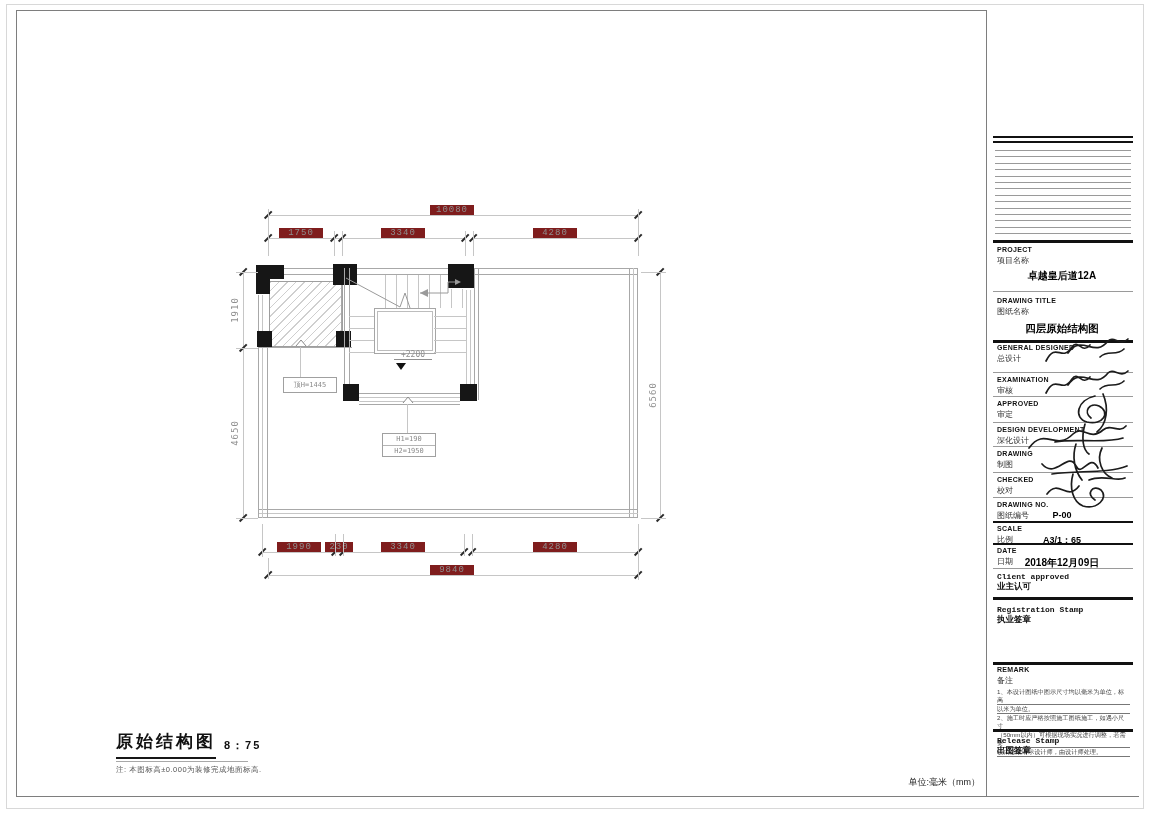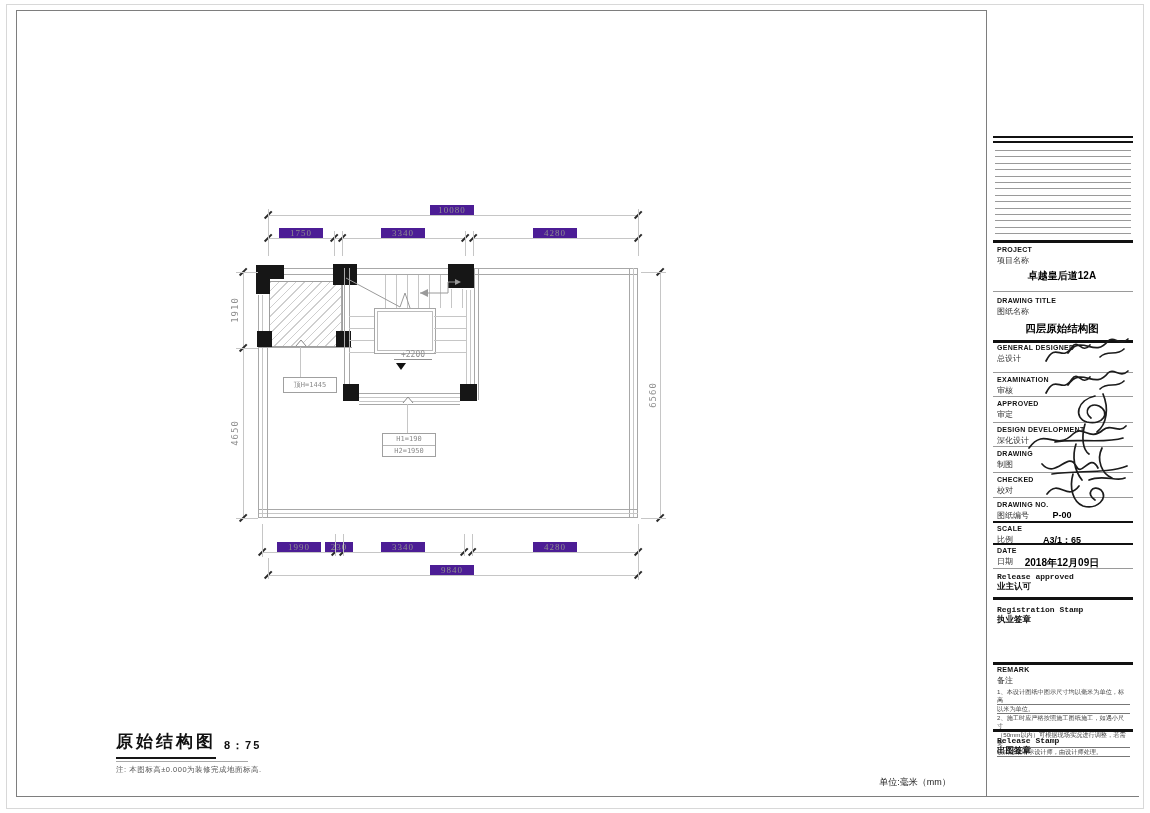--- a/index.html
+++ b/index.html
@@ -4,32 +4,32 @@
 <style>
   html,body{margin:0;padding:0;background:#fff;font-family:"Liberation Sans","DejaVu Sans",sans-serif;}
   .sheet{position:relative;width:1150px;height:813px;background:#fff;overflow:hidden;}
   .outerframe{position:absolute;left:6px;top:4px;width:1136px;height:803px;border:1px solid #d8d8d8;}
   .frame{position:absolute;left:16px;top:10px;width:1121px;height:785px;border:1px solid #7e7e7e;}
   .ln{position:absolute;display:block;background:#a8a8a8;}
   .ln.lt{background:#c6c6c6;}
   .ln.dk{background:#161616;}
   .col{position:absolute;background:#161616;}
   .tick{position:absolute;width:10px;height:1.5px;background:#2a2a2a;transform:rotate(-45deg);}
-  .dimlabel{position:absolute;font-family:Liberation Serif, serif;font-size:9px;color:#8f8f8f;text-align:center;letter-spacing:1px;line-height:10px;background:#4c1d95;}
+  .dimlabel{position:absolute;font-family:Liberation Mono, monospace;font-size:9px;color:#8f8f8f;text-align:center;letter-spacing:1px;line-height:10px;background:#7f1d1d;}
   .vdim{position:absolute;width:44px;height:10px;font-family:"DejaVu Sans Mono","Liberation Mono",monospace;font-size:9px;color:#8f8f8f;text-align:center;letter-spacing:1px;line-height:10px;transform:rotate(-90deg);}
   .hatch{position:absolute;border:1px solid #9e9e9e;background:repeating-linear-gradient(135deg,#cfcfcf 0 1px,transparent 1px 6px);}
   .voidrect{position:absolute;border:1px solid #a6a6a6;}
   .boxlabel{position:absolute;border:1px solid #a0a0a0;background:#fff;font-family:"DejaVu Sans Mono","Liberation Mono",monospace;font-size:7px;color:#8a8a8a;text-align:center;}
   .lvl{position:absolute;font-family:"DejaVu Sans Mono","Liberation Mono",monospace;font-size:8px;color:#8f8f8f;border-bottom:1px solid #8f8f8f;text-align:center;}
   .tri{position:absolute;width:0;height:0;border-left:5px solid transparent;border-right:5px solid transparent;border-top:7px solid #111;}
   
   .plantitle{position:absolute;left:116px;top:730px;font-size:17px;font-weight:bold;letter-spacing:3px;color:#111;}
   .planscale{position:absolute;left:224px;top:738px;font-size:11px;font-weight:bold;color:#111;letter-spacing:2px;}
   .plannote{position:absolute;left:116px;top:765px;font-size:7.5px;color:#555;letter-spacing:.5px;}
-  .unitnote{position:absolute;left:850px;top:776px;width:130px;text-align:center;font-size:9px;color:#222;}
+  .unitnote{position:absolute;left:850px;top:776px;width:130px;text-align:right;font-size:9px;color:#222;}
   
   .tb{position:absolute;left:986px;top:10px;width:152px;height:786px;background:#fff;border-left:1px solid #7e7e7e;}
   .logobox{position:absolute;left:10px;top:12px;width:128px;height:104px;border:2.5px solid #111;display:flex;flex-direction:column;align-items:center;justify-content:flex-start;}
   .brand-en{font-size:10.5px;font-weight:bold;letter-spacing:4px;color:#111;margin-top:2px;}
   .brand-cn{font-size:14.5px;font-weight:bold;color:#111;letter-spacing:.5px;margin-top:2px;}
   .rule-thick{position:absolute;left:6px;width:140px;height:3px;background:#111;}
   .rule-med{position:absolute;left:6px;width:140px;height:2px;background:#111;}
   .rule-thin{position:absolute;left:6px;width:140px;height:1px;background:#9a9a9a;}
   .ruled{position:absolute;left:8px;top:140px;width:136px;height:93px;background:repeating-linear-gradient(to bottom,#9a9a9a 0 1px,transparent 1px 6.4px);}
   .en{position:absolute;left:10px;font-size:7px;font-weight:bold;color:#111;letter-spacing:.3px;}
@@ -266,21 +266,21 @@
     <div class="en" style="top:515px">SCALE</div>
     <div class="cn" style="top:524px">比例</div>
     <div class="val" style="top:524px;font-size:9px">A3/1：65</div>
     <i class="rule-med" style="top:533px"></i>
 
     <div class="en" style="top:537px">DATE</div>
     <div class="cn" style="top:546px">日期</div>
     <div class="val" style="top:546px;font-size:10px">2018年12月09日</div>
     <i class="rule-thin" style="top:558px"></i>
 
-    <div class="mono" style="top:562px">Release approved</div>
+    <div class="mono" style="top:562px">Client approved</div>
     <div class="cnb" style="top:571px">业主认可</div>
     <i class="rule-thick" style="top:587px"></i>
 
     <div class="mono" style="top:595px">Registration Stamp</div>
     <div class="cnb" style="top:604px">执业签章</div>
     <i class="rule-thick" style="top:652px"></i>
 
     <div class="en" style="top:656px">REMARK</div>
     <div class="cn" style="top:665px">备注</div>
     <div class="notes">

